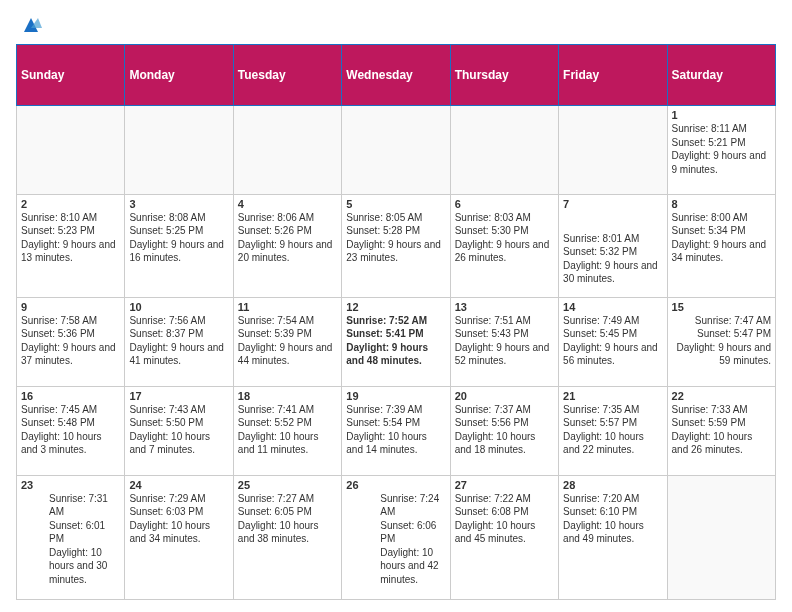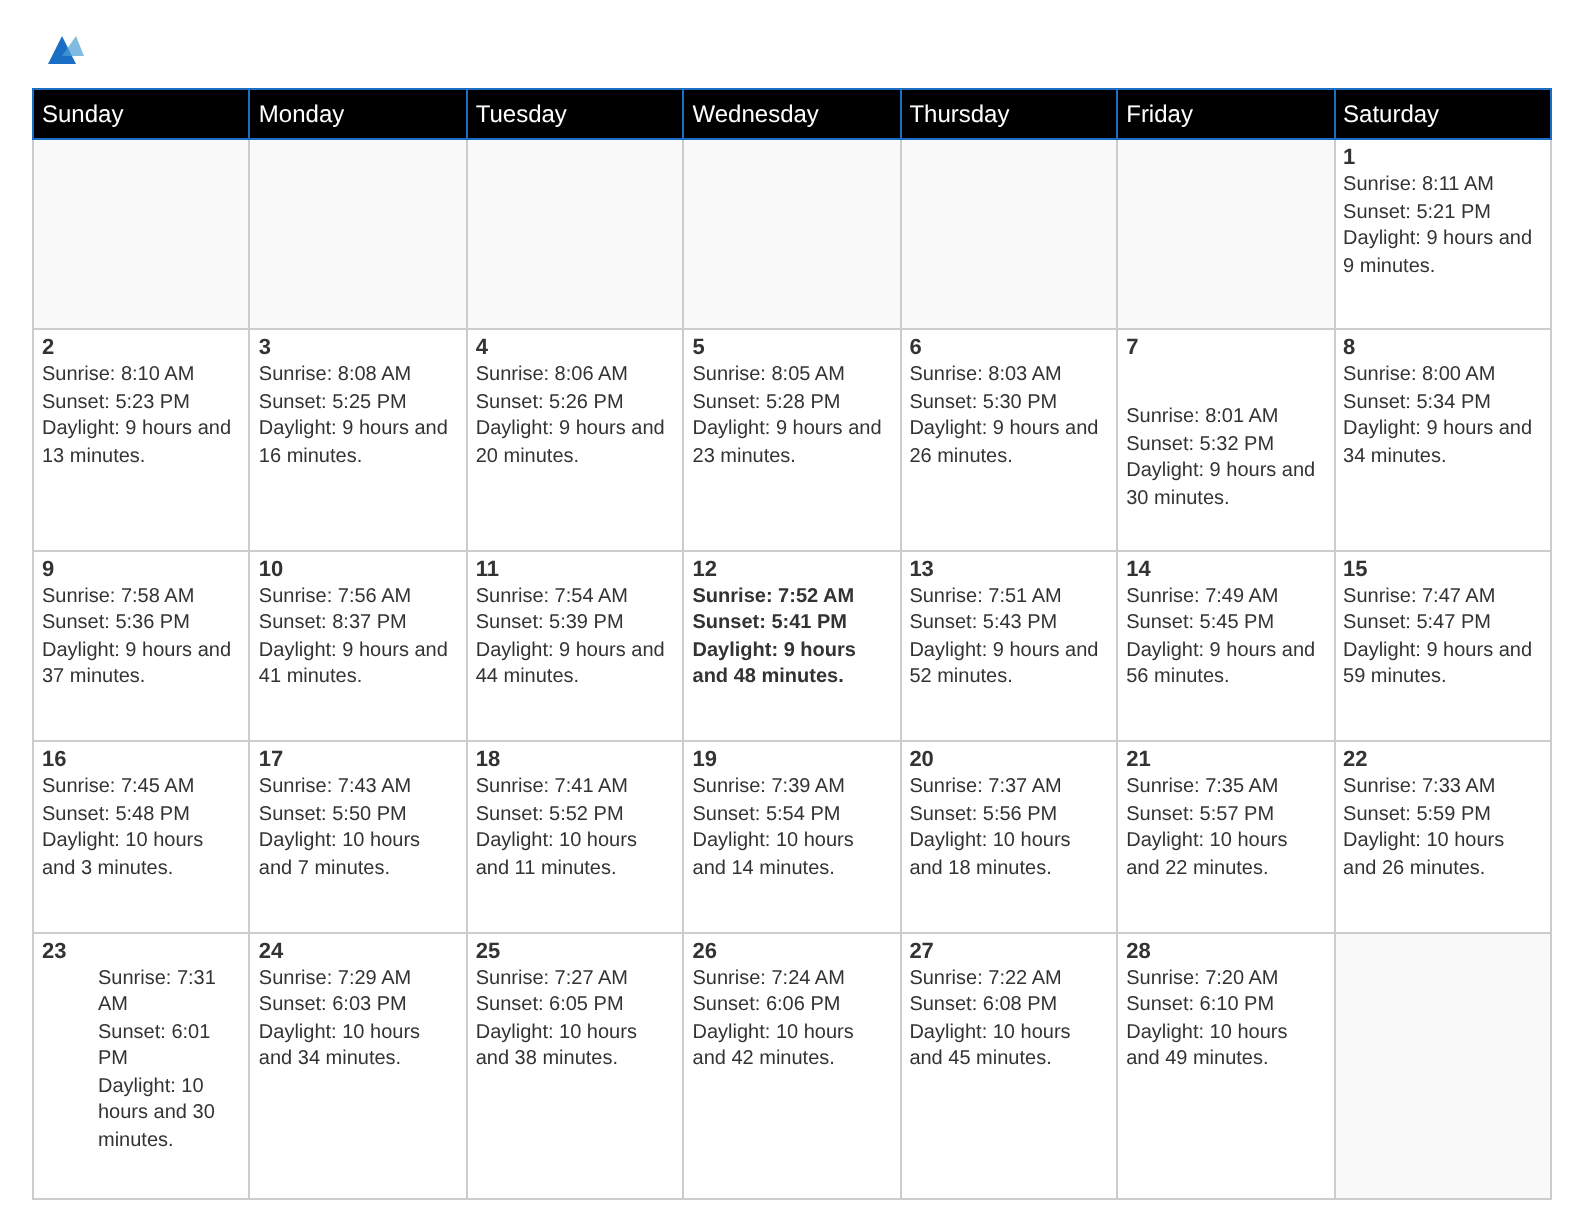--- a/index.html
+++ b/index.html
@@ -51,27 +51,27 @@
       color: #555;
     }
     .calendar {
       flex: 1;
       border: 1px solid #ccc;
       border-collapse: collapse;
       width: 100%;
       table-layout: fixed;
     }
     .calendar th {
-      background: #000000;
+      background: #be185d;
       color: #fff;
       font-size: 12px;
-      padding: 5px 4px;
+      padding: 23px 4px;
       text-align: left;
       border: 1px solid #1a6fc4;
-      font-weight: normal;
+      font-weight: bold;
     }
     .calendar td {
       border: 1px solid #ccc;
       vertical-align: top;
       padding: 3px 4px;
       font-size: 9.5px;
       color: #333;
       height: 82px;
     }
     .day-num {
@@ -216,21 +216,21 @@
 Daylight: 9 hours and 52 minutes.</div>
           </td>
           <td>
             <div class="day-num">14</div>
             <div class="day-info" style="white-space: pre-line;">Sunrise: 7:49 AM
 Sunset: 5:45 PM
 Daylight: 9 hours and 56 minutes.</div>
           </td>
           <td>
             <div class="day-num">15</div>
-            <div class="day-info" style="white-space: pre-line;">Sunrise: 7:47 AM
+            <div class="day-info" style="white-space: pre-line; text-align: right;">Sunrise: 7:47 AM
 Sunset: 5:47 PM
 Daylight: 9 hours and 59 minutes.</div>
           </td>
         </tr>
         <tr>
           <td>
             <div class="day-num">16</div>
             <div class="day-info" style="white-space: pre-line;">Sunrise: 7:45 AM
 Sunset: 5:48 PM
 Daylight: 10 hours and 3 minutes.</div>
@@ -286,21 +286,21 @@
 Daylight: 10 hours and 34 minutes.</div>
           </td>
           <td>
             <div class="day-num">25</div>
             <div class="day-info" style="white-space: pre-line;">Sunrise: 7:27 AM
 Sunset: 6:05 PM
 Daylight: 10 hours and 38 minutes.</div>
           </td>
           <td>
             <div class="day-num">26</div>
-            <div class="day-info" style="white-space: pre-line;">Sunrise: 7:24 AM
+            <div class="day-info" style="white-space: pre-line; margin-left: 34px;">Sunrise: 7:24 AM
 Sunset: 6:06 PM
 Daylight: 10 hours and 42 minutes.</div>
           </td>
           <td>
             <div class="day-num">27</div>
             <div class="day-info" style="white-space: pre-line;">Sunrise: 7:22 AM
 Sunset: 6:08 PM
 Daylight: 10 hours and 45 minutes.</div>
           </td>
           <td>

